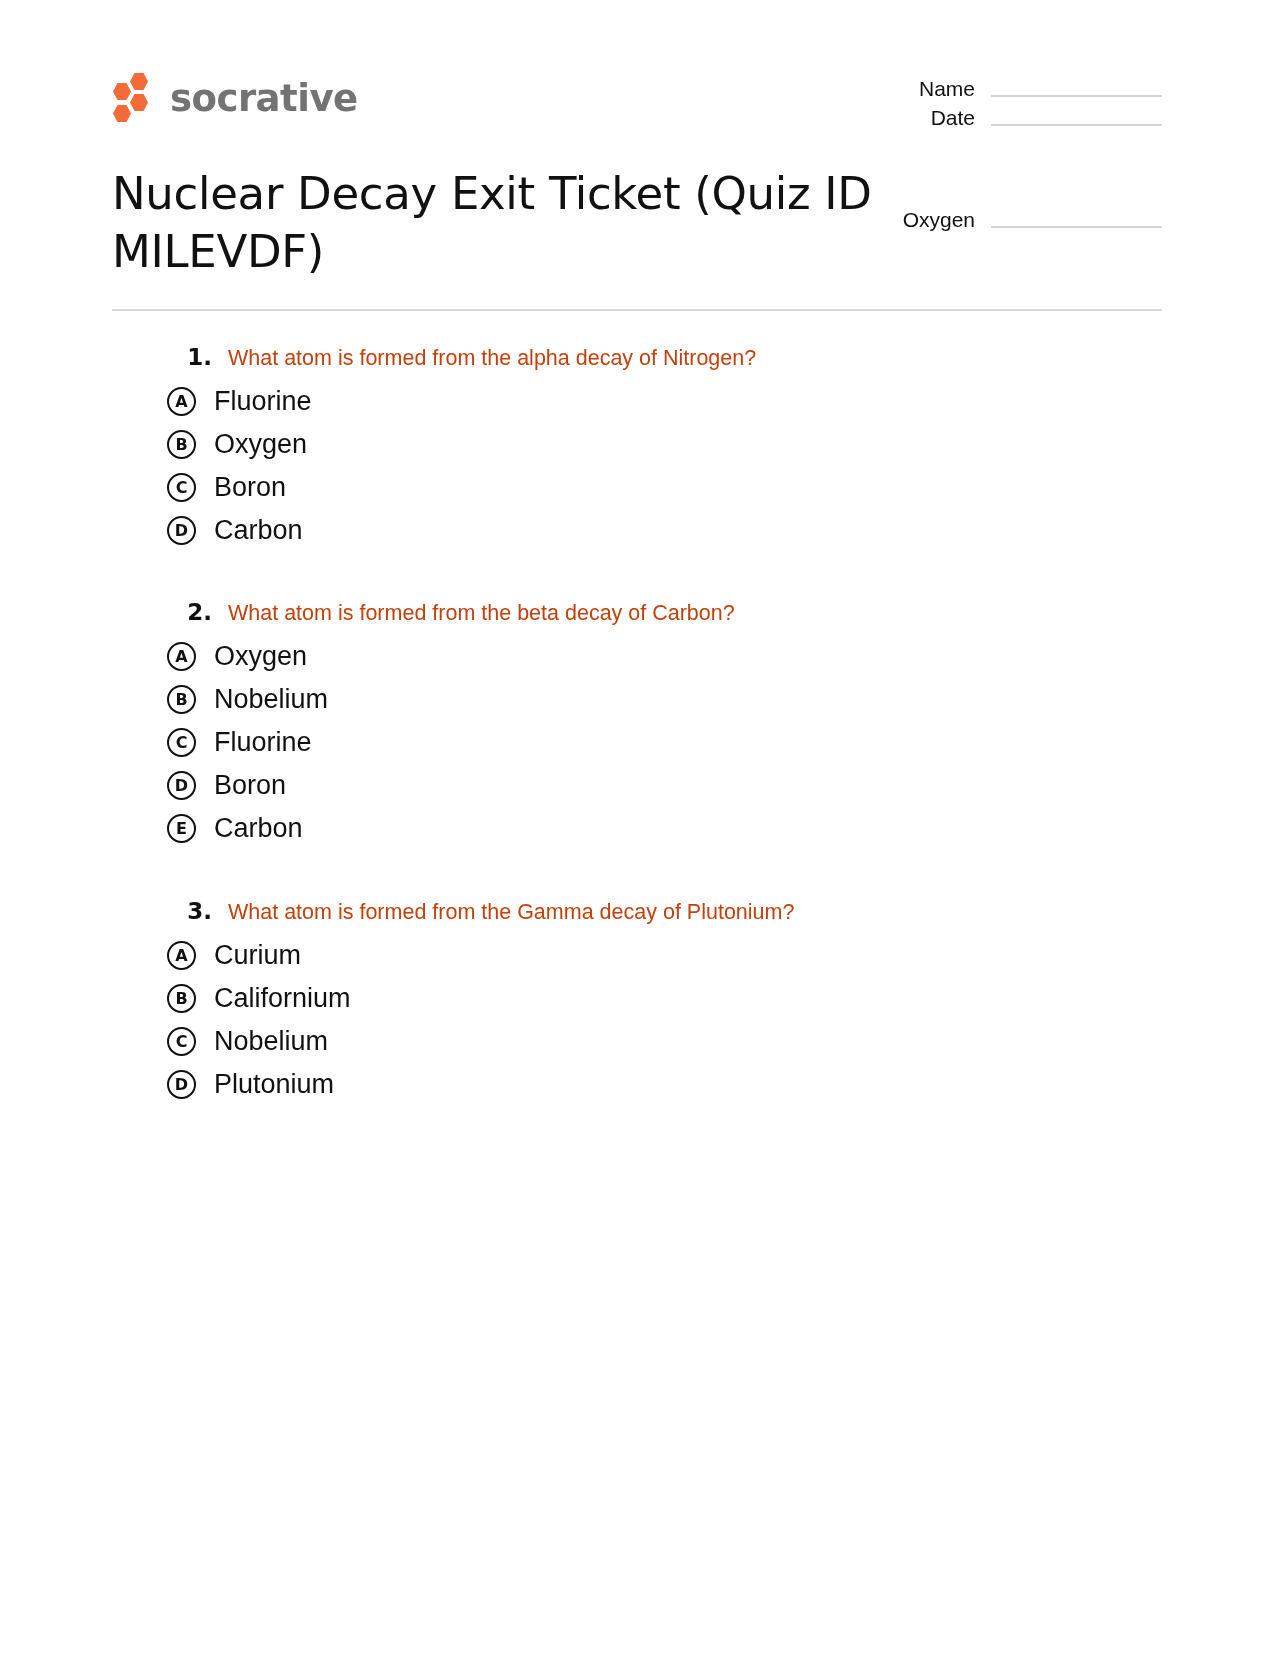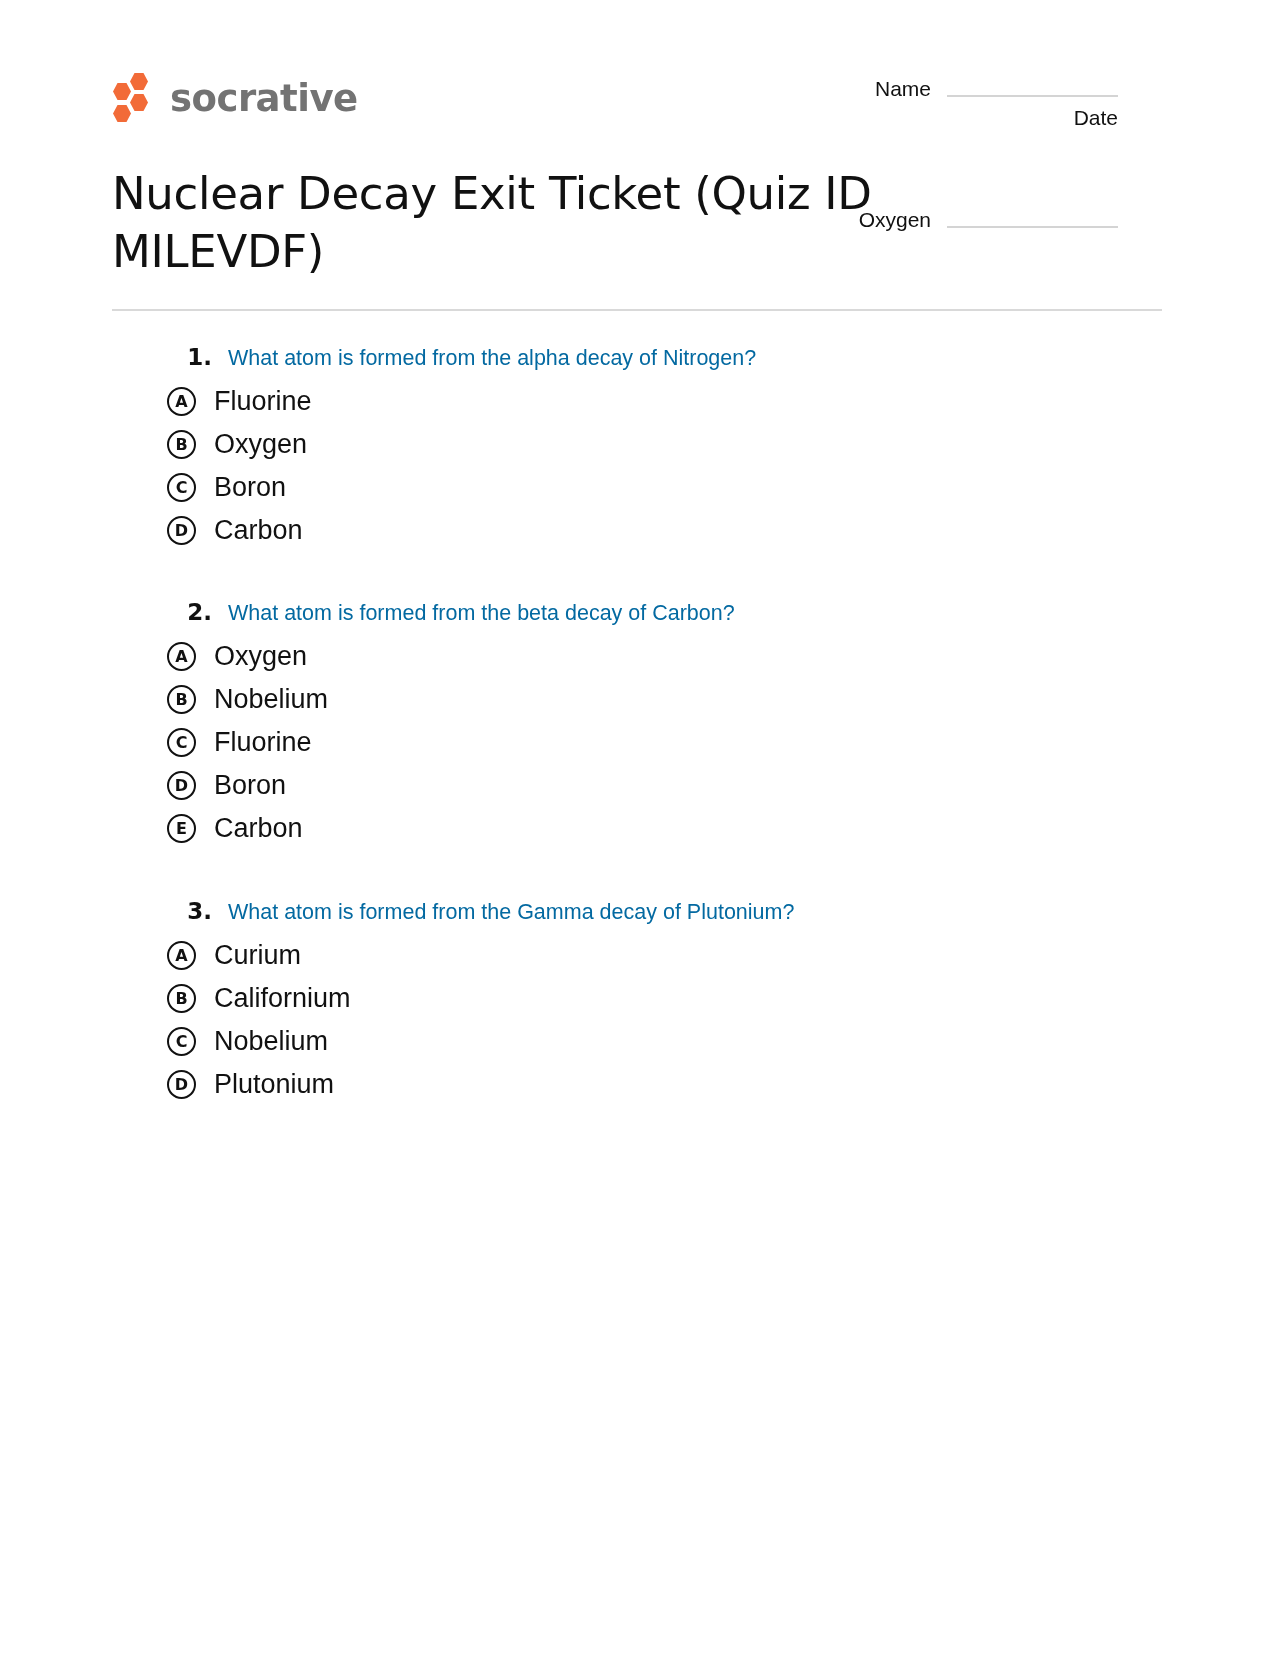--- a/index.html
+++ b/index.html
@@ -10,32 +10,32 @@
   .logo-mark { width: 38px; height: 50px; position: relative; }
   .hex { position: absolute; width: 18px; height: 17px; background: #f26b38;
          clip-path: polygon(25% 0, 75% 0, 100% 50%, 75% 100%, 25% 100%, 0 50%); }
   .logo-word { font-family: "DejaVu Sans", sans-serif; font-weight: bold; font-size: 37px;
                letter-spacing: -0.5px; margin-left: 20px; color: #737373; line-height: 1; }
 
   .doc-title { position: absolute; left: 112px; top: 165px; width: 760px; margin: 0;
                font-family: "DejaVu Sans", sans-serif; font-weight: normal; font-size: 45px;
                line-height: 58px; letter-spacing: -0.3px; color: #111111; }
 
-  .field { position: absolute; left: 836px; width: 282px; display: flex; align-items: flex-end; }
+  .field { position: absolute; left: 880px; width: 282px; display: flex; align-items: flex-end; }
   .field-label { width: 95px; text-align: right; font-size: 21px; color: #111111; line-height: 1; }
   .field-line { margin-left: 16px; flex: 1; height: 0; border-bottom: 2px solid #d4d4d4; margin-bottom: 2px; }
 
   .divider { position: absolute; left: 112px; top: 309px; width: 1050px; height: 0;
              border-top: 2px solid #d9d9d9; }
 
   .question { position: absolute; left: 160px; width: 900px; }
   .q-head { display: flex; align-items: baseline; height: 28px; }
   .q-num { width: 52px; text-align: right; padding-right: 0; font-family: "DejaVu Sans", sans-serif;
            font-weight: bold; font-size: 23px; color: #111111; }
-  .q-text { margin-left: 16px; font-size: 21.5px; color: #0369a1; }
+  .q-text { margin-left: 16px; font-size: 21.5px; color: #c2410c; }
   .options { margin-top: 8px; }
   .option { display: flex; align-items: center; height: 43px; }
   .opt-circle { width: 29px; height: 29px; border: 2px solid #111111; border-radius: 50%;
                 margin-left: 7px; box-sizing: border-box; display: flex; align-items: center; justify-content: center;
                 font-family: "DejaVu Sans", sans-serif; font-weight: bold; font-size: 16px; color: #111111; }
   .opt-text { margin-left: 18px; font-size: 27px; color: #111111; }
 </style>
 </head>
 <body>
 
@@ -48,21 +48,21 @@
   </div>
   <span class="logo-word">socrative</span>
 </div>
 
 <h1 class="doc-title">Nuclear Decay Exit Ticket (Quiz ID MILEVDF)</h1>
 
 <div class="field" style="top:78px;">
   <span class="field-label">Name</span>
   <span class="field-line"></span>
 </div>
-<div class="field" style="top:107px;flex-direction:column;">
+<div class="field" style="top:107px;">
   <span class="field-label">Date</span>
   <span class="field-line"></span>
 </div>
 <div class="field" style="top:209px;">
   <span class="field-label">Oxygen</span>
   <span class="field-line"></span>
 </div>
 
 <div class="divider"></div>
 

